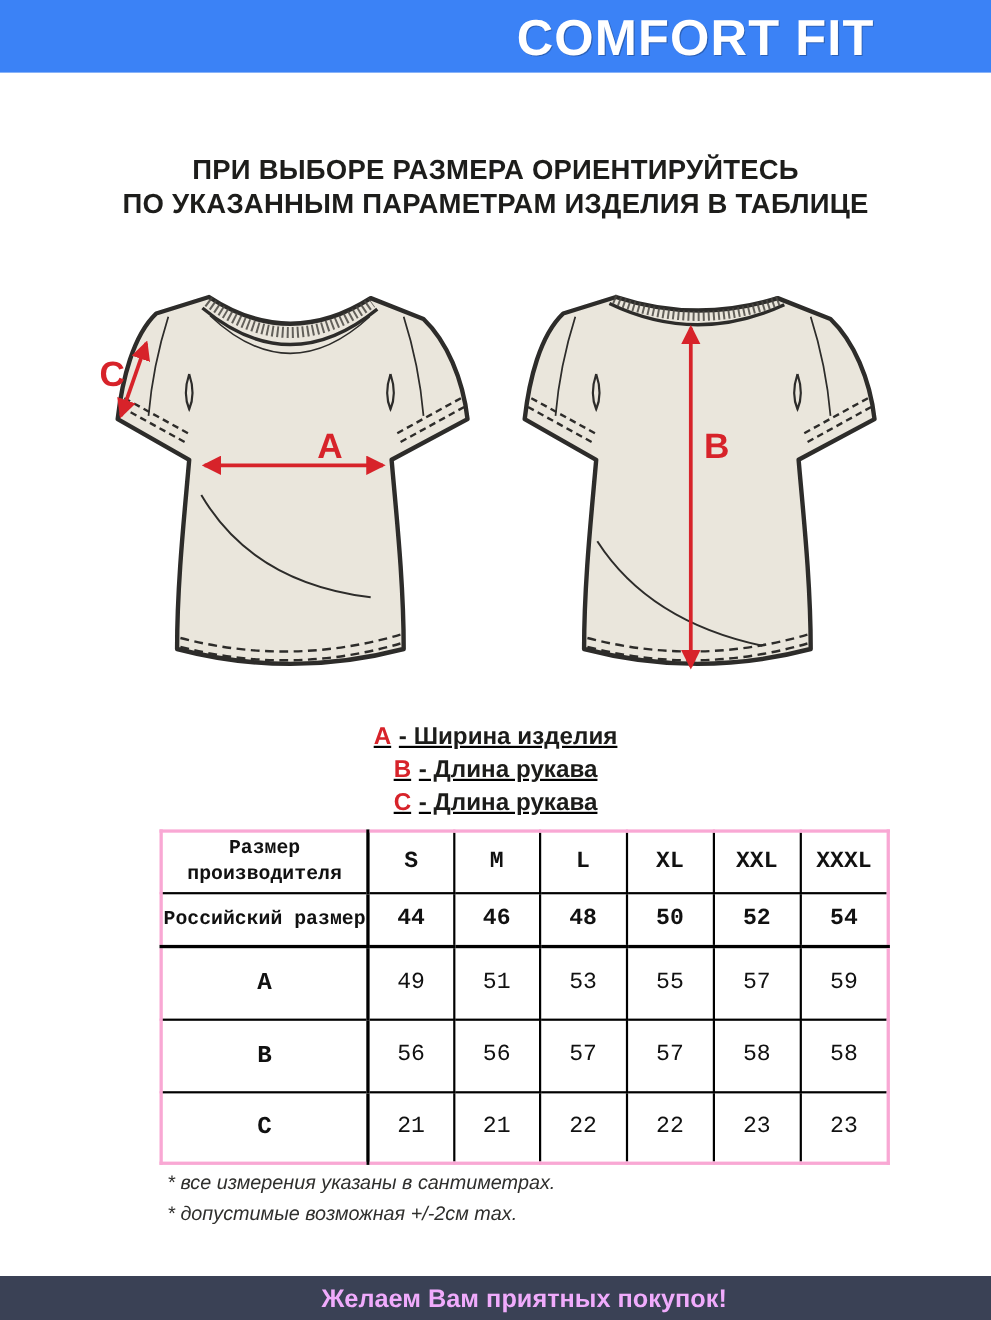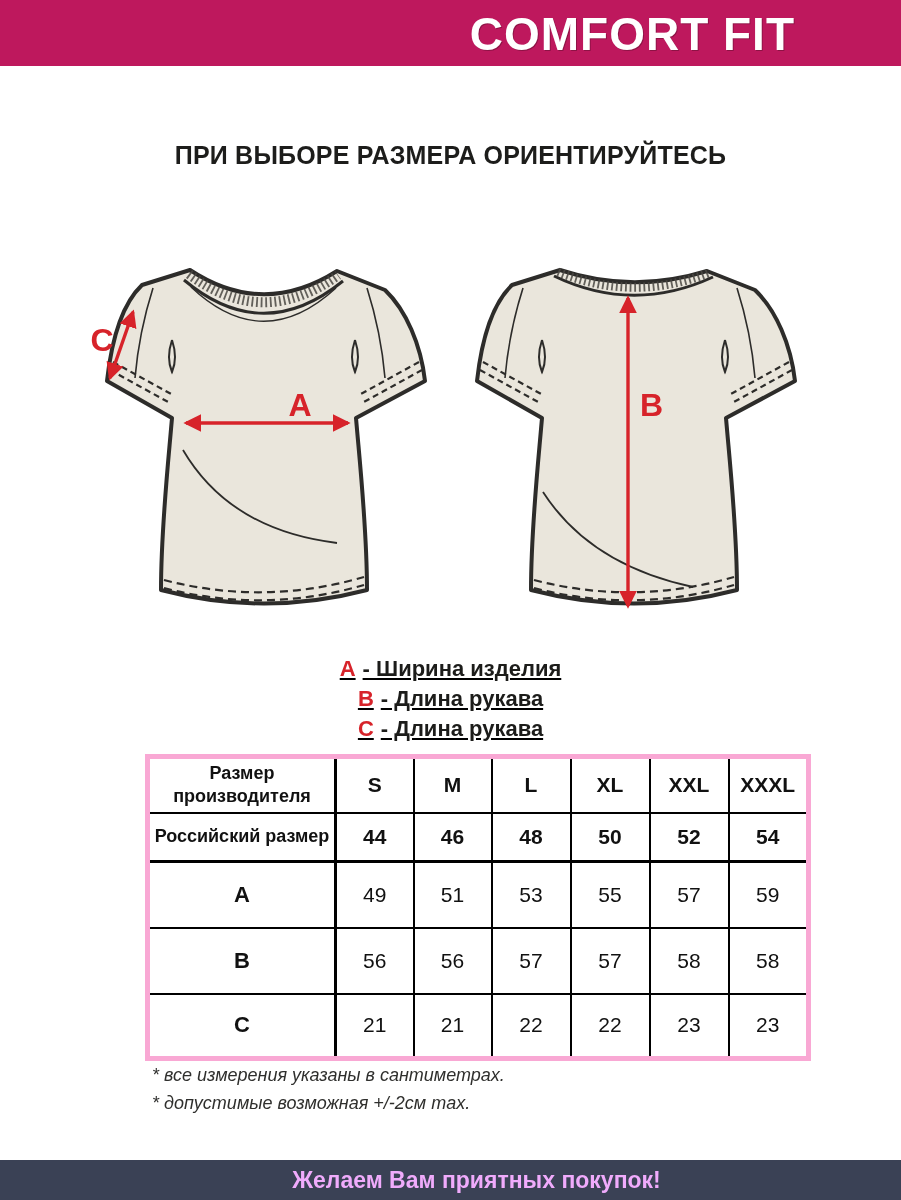--- a/index.html
+++ b/index.html
@@ -4,21 +4,21 @@
 <style>
   html,body{margin:0;padding:0;background:#e9e9e9;}
   .page{
     position:relative; width:901px; height:1200px; margin:0 auto;
     background:#ffffff; overflow:hidden;
     font-family:"Liberation Sans","DejaVu Sans",sans-serif;
   }
   
   .header-band{
     position:absolute; left:0; top:0; width:901px; height:66px;
-    background:#be185d;
+    background:#3b82f6;
   }
   .brand{
     position:absolute; top:0; right:106px; height:66px; line-height:68px;
     color:#ffffff; font-size:46px; font-weight:700; letter-spacing:1px;
     text-shadow:1px 1px 0 rgba(0,0,0,0.25);
     white-space:nowrap;
   }
   
   .intro{
     position:absolute; left:0; top:140px; width:901px;
@@ -37,21 +37,21 @@
   .legend-key{color:#d7232a; margin-right:7px;}
   
   table.size-table{
     position:absolute; left:145px; top:754px; width:661px;
     border-collapse:collapse; table-layout:fixed; background:#ffffff;
   }
   table.size-table td{
     border:2px solid #000000; text-align:center; vertical-align:middle;
     padding:0; color:#111111;
   }
-  table.size-table{border:5px solid #f9a8d4;}
+  table.size-table{border:3px solid #f9a8d4;font-family:Liberation Mono, monospace;}
   table.size-table td.c1{border-right-width:3px;}
   table.size-table tr.row-ru td{border-bottom-width:3px;}
   .th-label{font-size:18px; font-weight:700; line-height:1.3; padding:0 18px;}
   .size-cell{font-size:21px; font-weight:700;}
   .ru-label{font-size:18px; font-weight:700;}
   .num-bold{font-size:21px; font-weight:700;}
   .letter-cell{font-size:22px; font-weight:700; color:#d7232a;}
   .val-cell{font-size:21px; font-weight:400; color:#1c1c1c;}
   
   .footnotes{
@@ -72,20 +72,21 @@
 <body>
 
 <div class="page">
 
   <div class="header-band">
     <div class="brand">COMFORT FIT</div>
   </div>
 
   <div class="intro">
     <div>ПРИ ВЫБОРЕ РАЗМЕРА ОРИЕНТИРУЙТЕСЬ</div>
+    <div>ПО УКАЗАННЫМ ПАРАМЕТРАМ ИЗДЕЛИЯ В ТАБЛИЦЕ</div>
   </div>
 
   <svg class="shirt-svg shirt-front" width="360" height="362" viewBox="0 0 360 362">
     <defs>
       <marker id="ahF" viewBox="0 0 10 10" refX="8.5" refY="5" markerWidth="5.2" markerHeight="5.2" orient="auto-start-reverse">
         <path d="M0,0 L10,5 L0,10 Z" fill="#d7232a"></path>
       </marker>
     </defs>
 
     <path d="M 257,11 L 305,30 C 326,50 341,85 345,121 L 276,158

